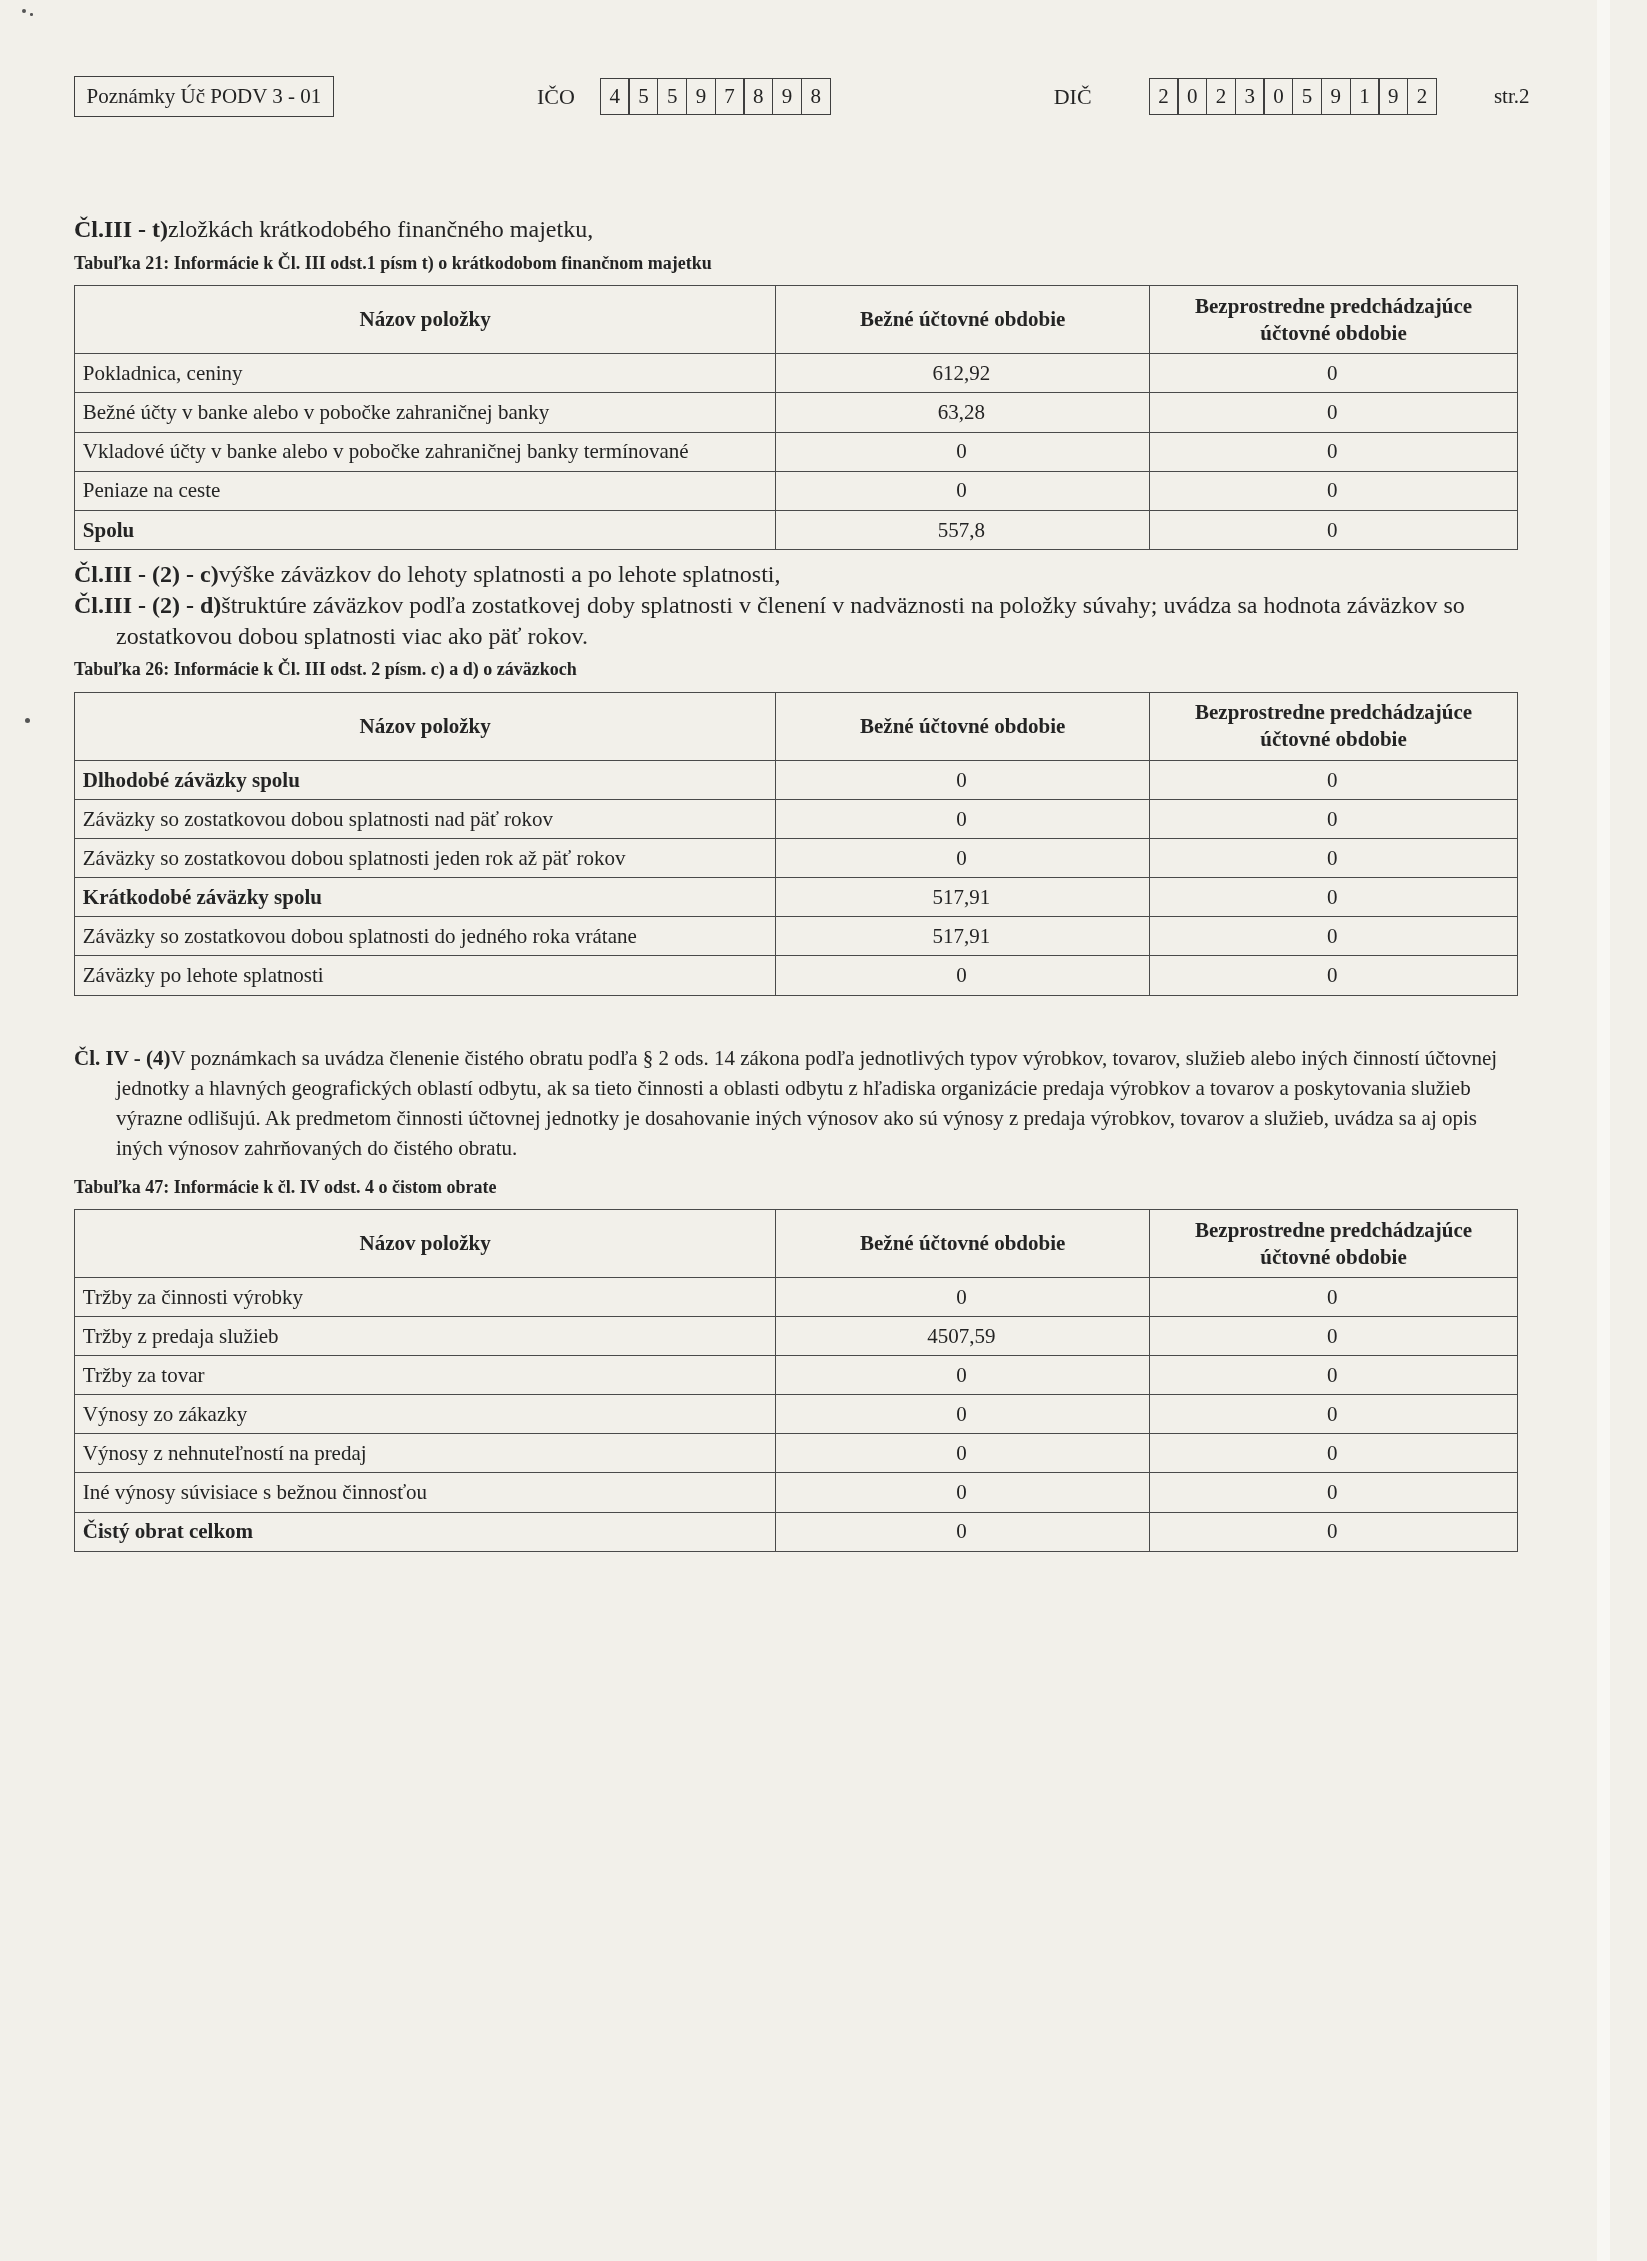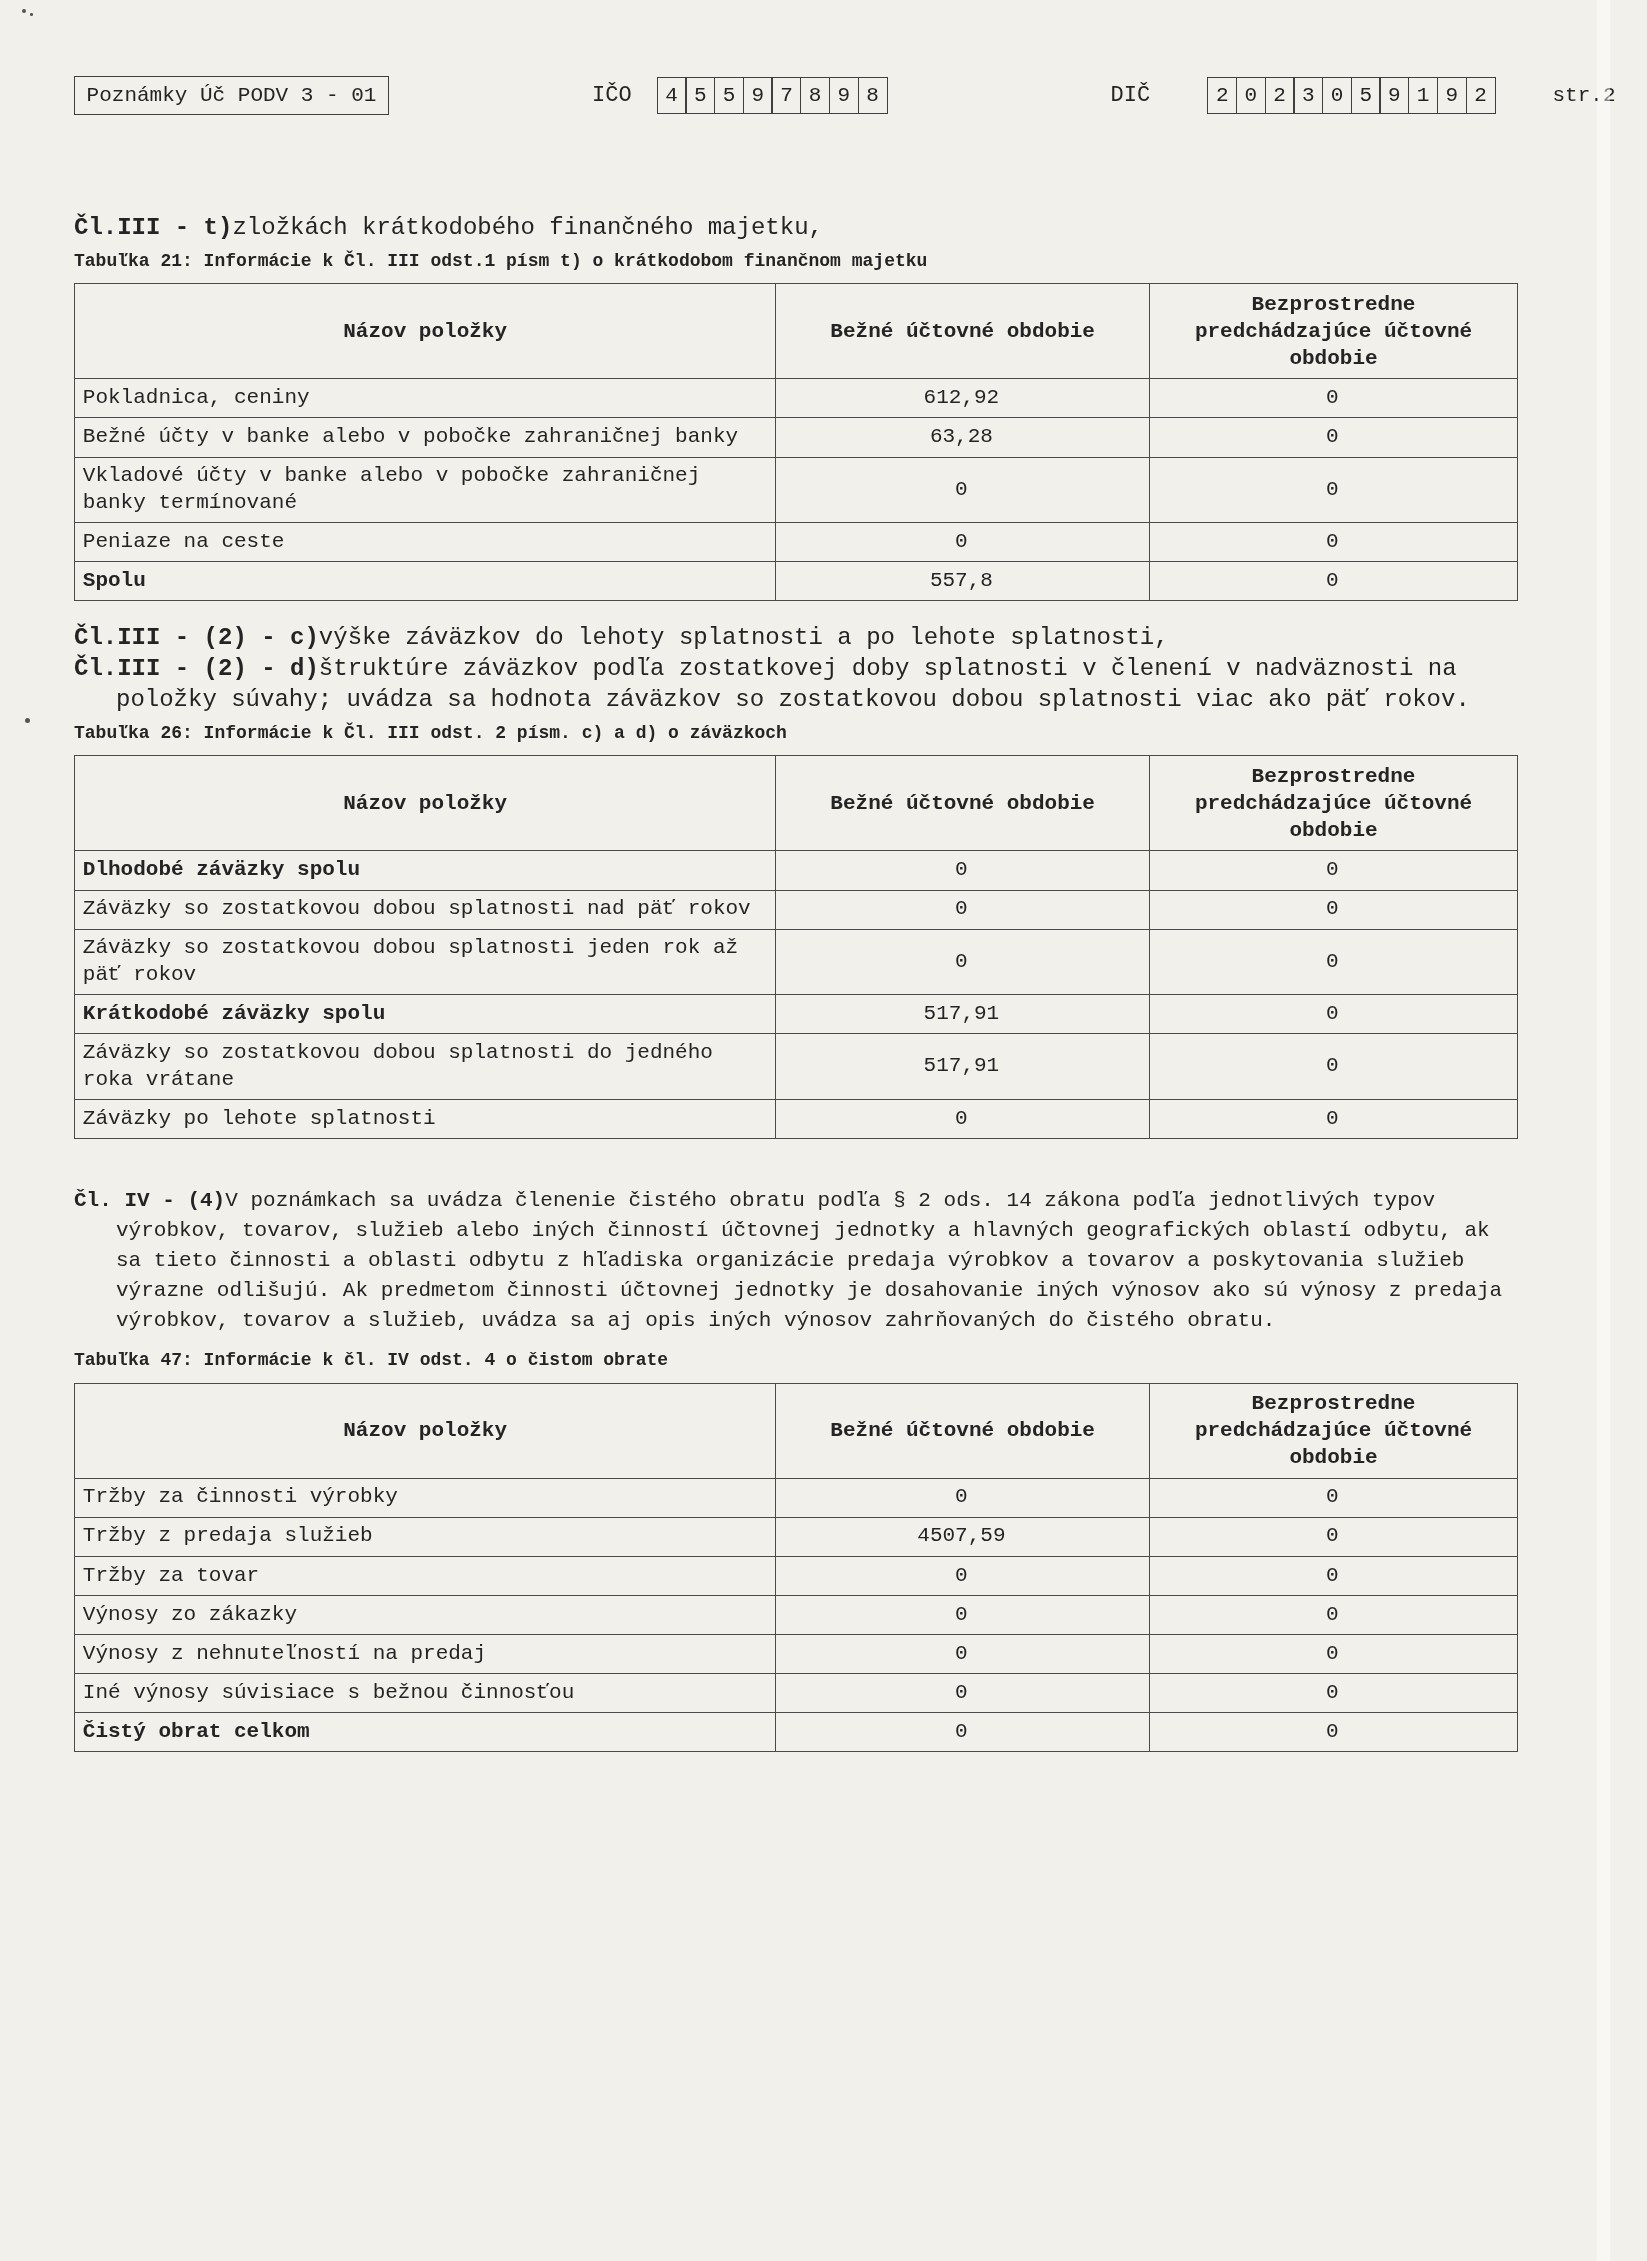--- a/index.html
+++ b/index.html
@@ -4,21 +4,21 @@
 <style>
   * { margin:0; padding:0; box-sizing:border-box; }
   html,body { background:#9a9a9a; }
   .page {
     position:relative;
     width:1647px;
     height:2261px;
     margin:0 auto;
     background:#f2f0ea;
     color:#242424;
-    font-family:Liberation Mono, monospace;
+    font-family:Liberation Serif, serif;
     overflow:hidden;
   }
   .scan-streak {
     position:absolute; top:0; right:37px; width:13px; height:100%;
     background:rgba(255,255,255,0.45);
     pointer-events:none;
   }
   .speck { position:absolute; background:#555; border-radius:50%; }
   .content { padding:76px 129px 65px 74px; }
 
@@ -52,21 +52,21 @@
   .table-title { font-size:18px; font-weight:bold; line-height:31px; margin-top:2.6px; }
   .para { font-size:21px; line-height:30px; }
   .mid-gap { margin-top:9px; }
   .big-gap { margin-top:47px; }
 
   
   table {
     width:100%;
     border-collapse:collapse;
     margin-top:6.5px;
-    margin-bottom:21px;
+    margin-bottom:9px;
     table-layout:fixed;
     font-size:21px;
   }
   col.c1 { width:48.6%; }
   col.c2 { width:25.9%; }
   col.c3 { width:25.5%; }
   th, td { border:1.3px solid #4a4a4a; }
   th {
     font-weight:bold;
     text-align:center;

